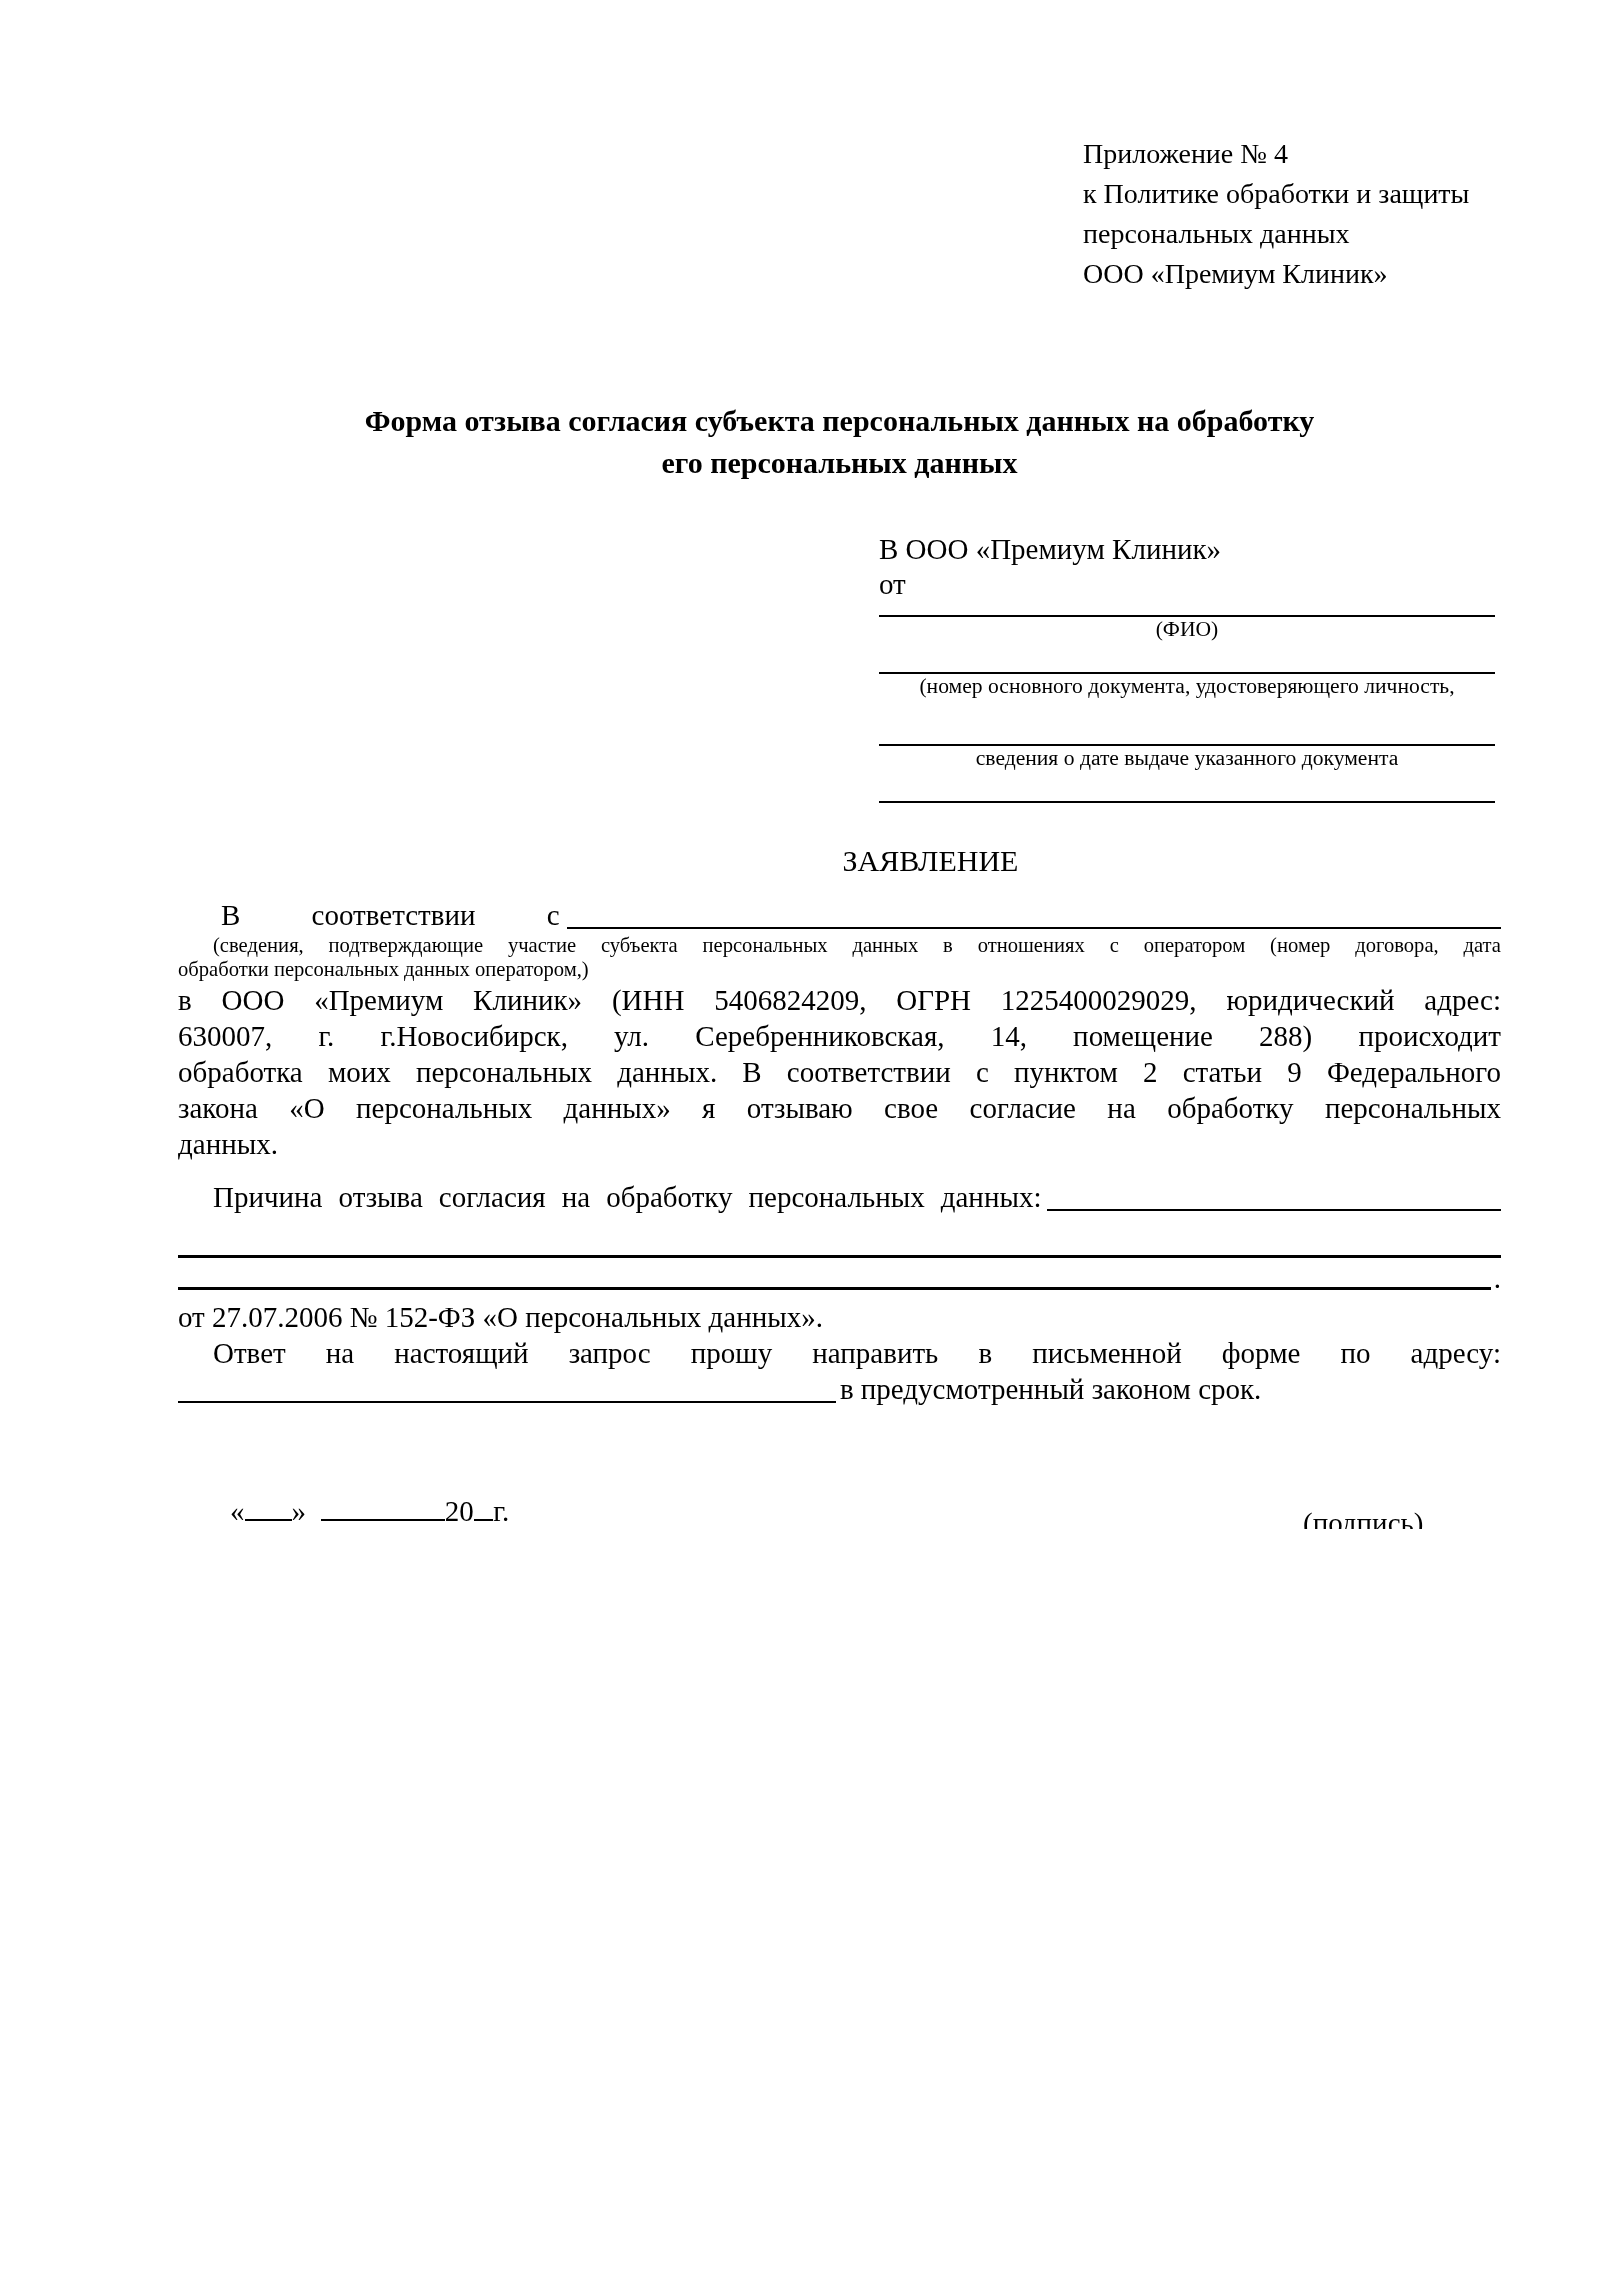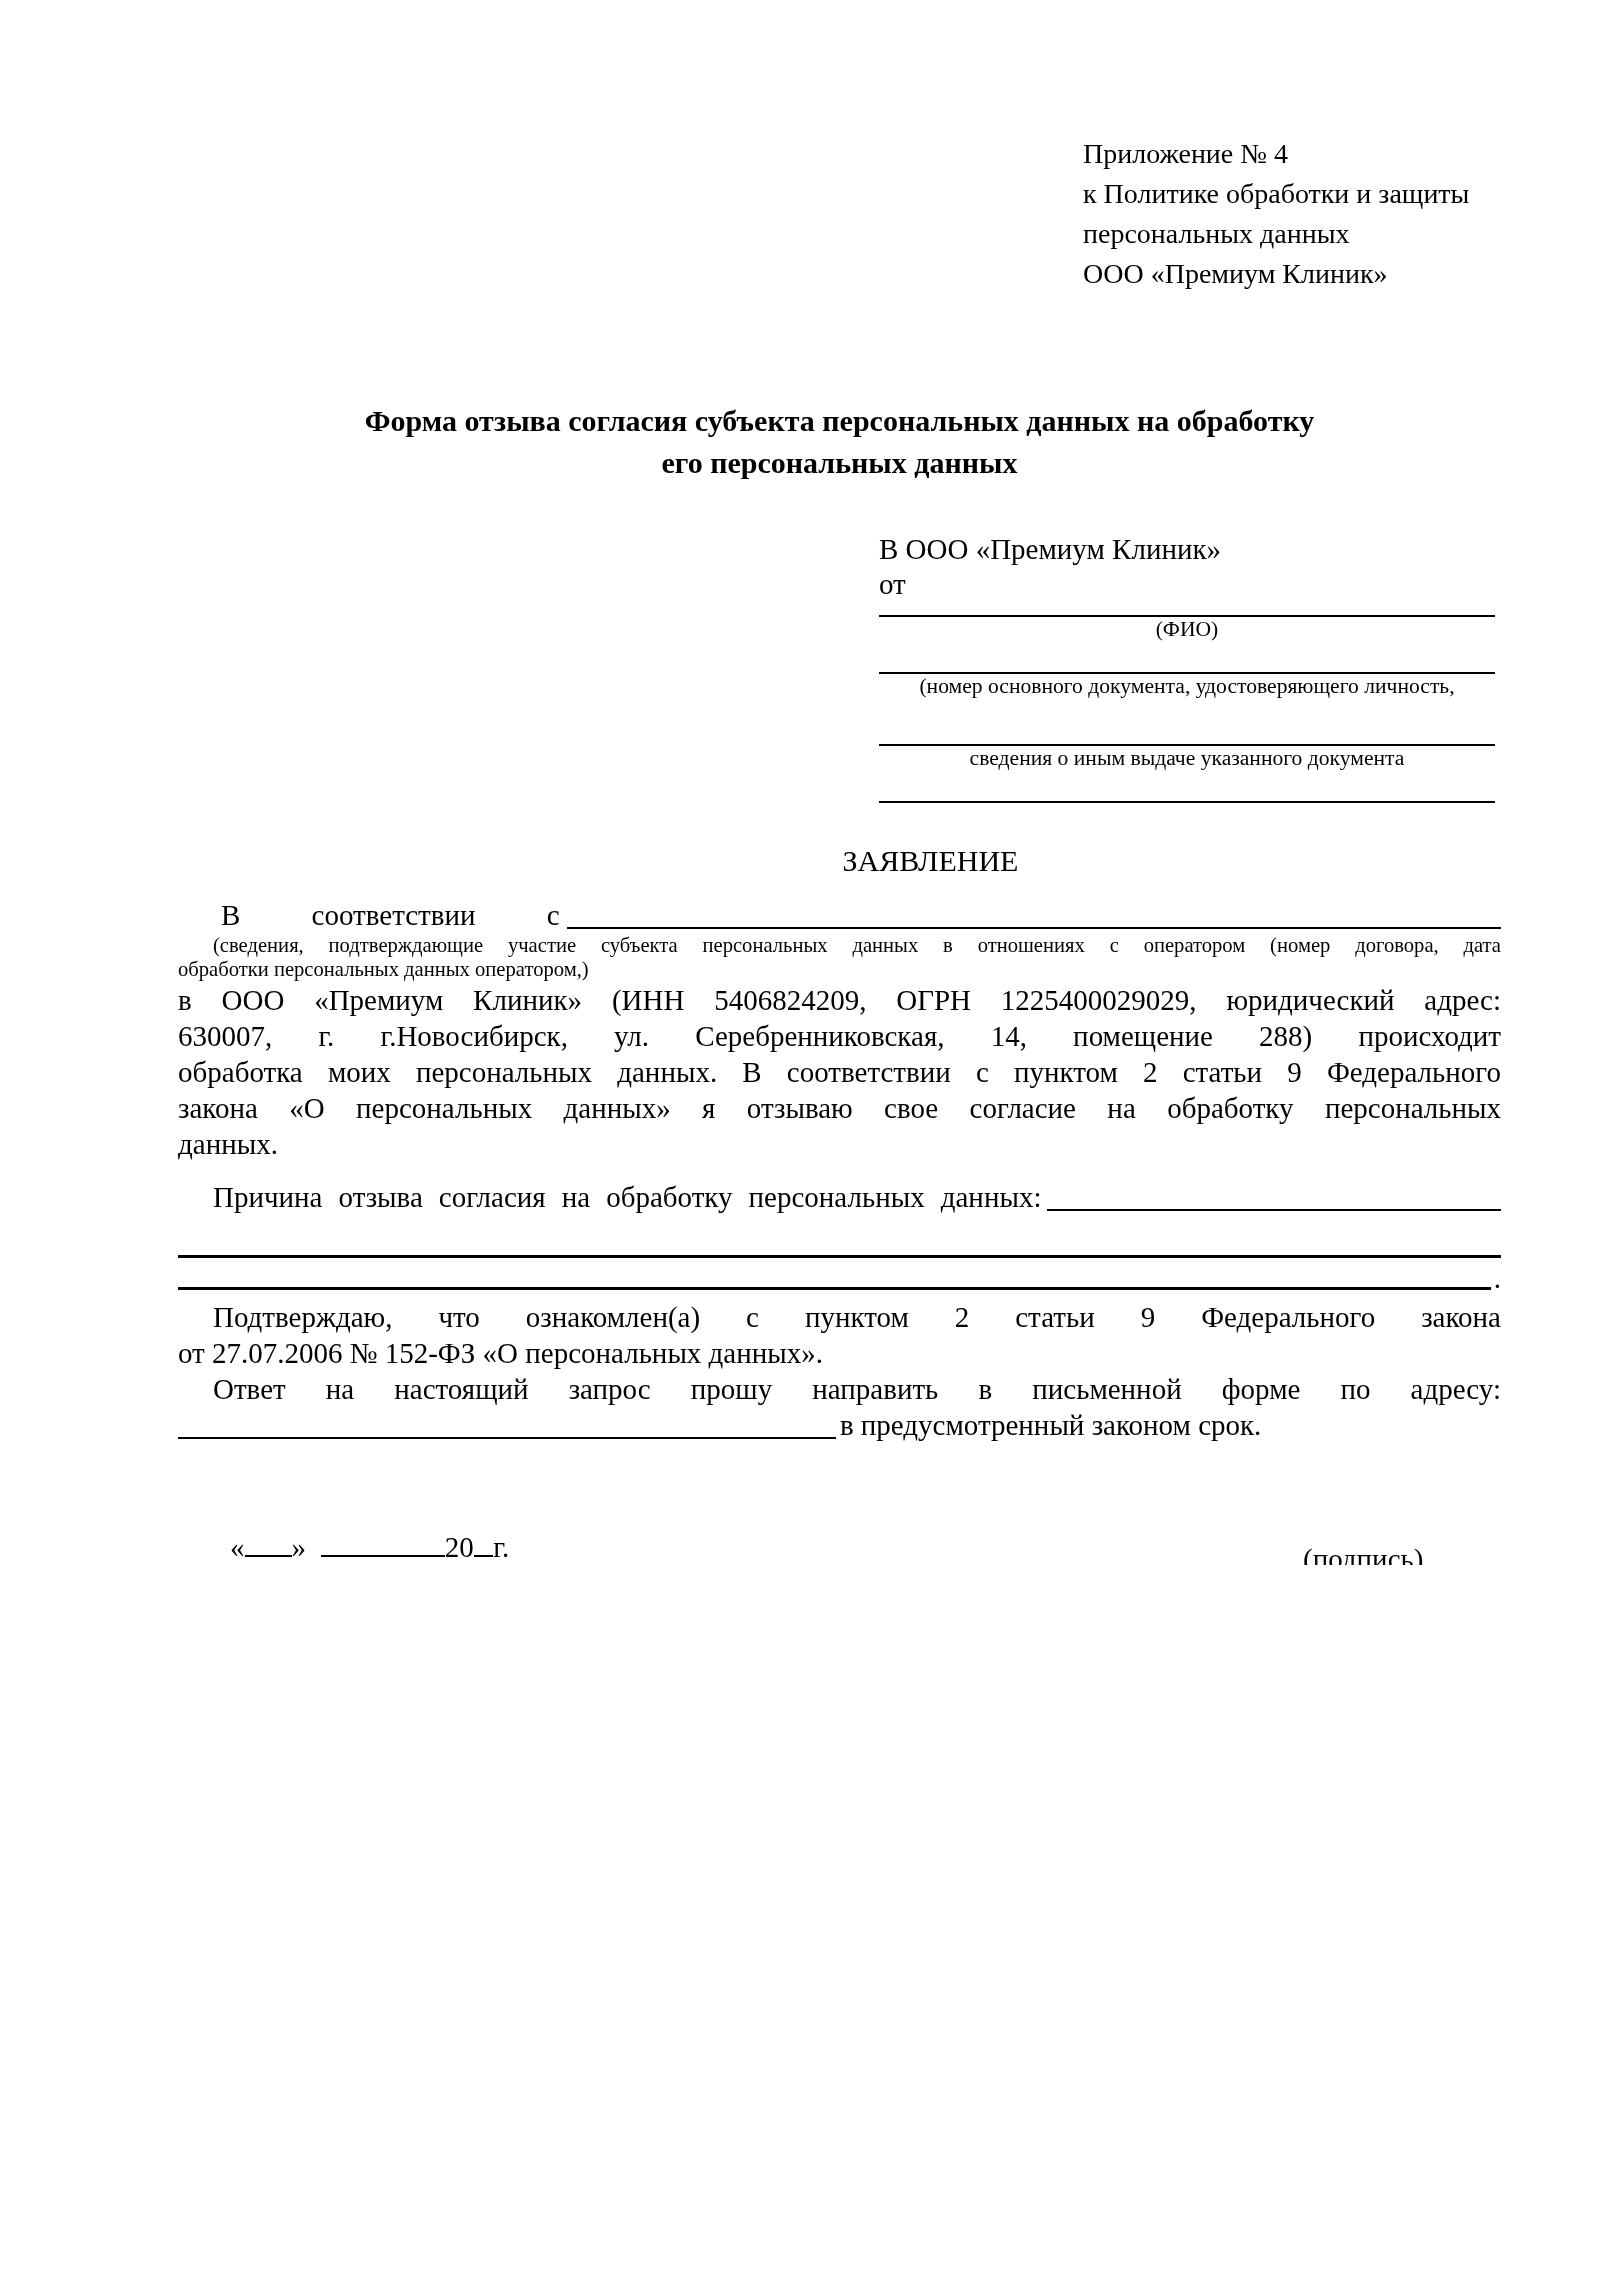--- a/index.html
+++ b/index.html
@@ -88,21 +88,21 @@
       <div>В ООО «Премиум Клиник»</div>
       <div>от</div>
 
       <div class="fline f1"></div>
       <div class="fcap">(ФИО)</div>
 
       <div class="fline f2"></div>
       <div class="fcap">(номер основного документа, удостоверяющего личность,</div>
 
       <div class="fline f3"></div>
-      <div class="fcap">сведения о иным выдаче указанного документа</div>
+      <div class="fcap">сведения о дате выдаче указанного документа</div>
 
       <div class="fline f4"></div>
     </div>
 
     <div class="heading">ЗАЯВЛЕНИЕ</div>
 
     <div class="intro">
       <span class="intro-label">В соответствии с</span>
       <span class="fill-line"></span>
     </div>
@@ -126,21 +126,20 @@
     </div>
 
     <div class="blank-l1"></div>
 
     <div class="blank-l2">
       <span class="fill4"></span>
       <span class="period">.</span>
     </div>
 
     <div class="confirm">
-      <div class="jl ind">Подтверждаю, что ознакомлен(а) с пунктом 2 статьи 9 Федерального закона</div>
       <div>от 27.07.2006 № 152-ФЗ «О персональных данных».</div>
     </div>
 
     <div class="reply">
       <div class="jl ind">Ответ на настоящий запрос прошу направить в письменной форме по адресу:</div>
       <div class="reply-row">
         <span class="addr-blank"></span>
         <span class="reply-suffix">в предусмотренный законом срок.</span>
       </div>
     </div>

